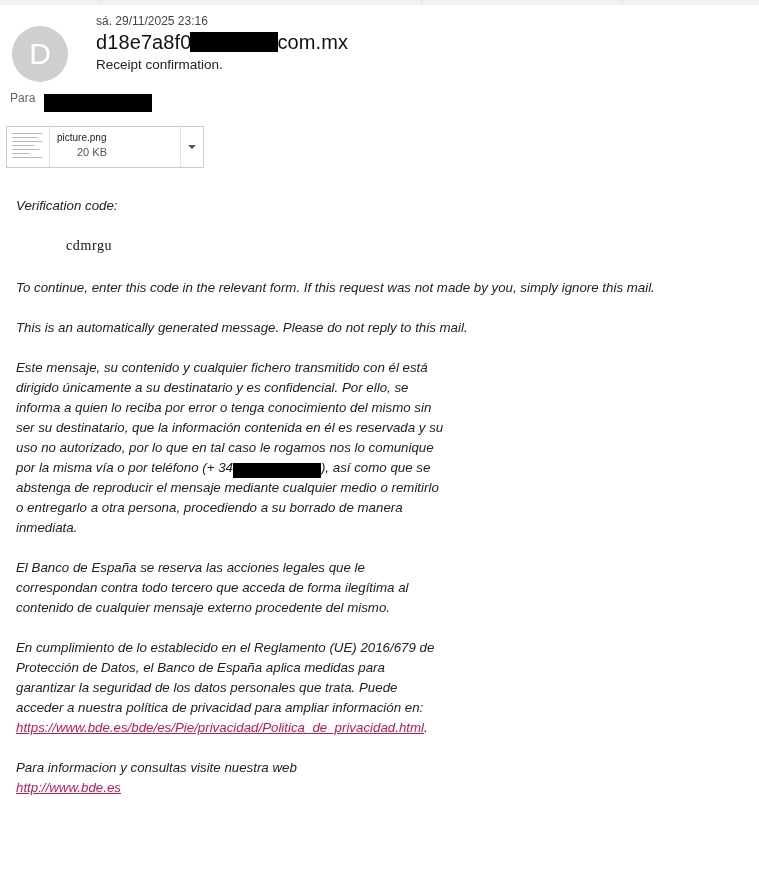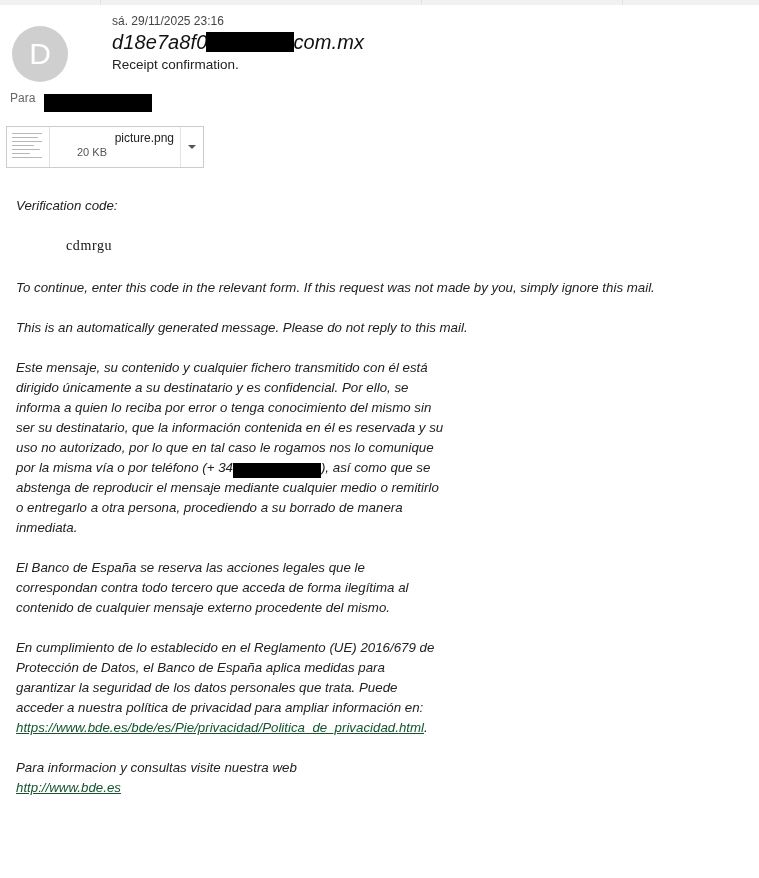--- a/index.html
+++ b/index.html
@@ -53,36 +53,35 @@
     border-radius: 50%;
     background: #cfcfcf;
     color: #ffffff;
     font-size: 30px;
     line-height: 56px;
     text-align: center;
     font-family: "Liberation Sans", sans-serif;
   }
   .hdr-right {
     position: absolute;
-    left: 112px;
+    left: 96px;
     top: 8px;
     right: 10px;
   }
   .date-line {
     font-size: 12px;
     color: #444444;
     margin-bottom: 3px;
   }
   .sender-line {
     font-size: 20px;
     color: #111111;
     letter-spacing: 0.1px;
     height: 26px;
     white-space: nowrap;
-    font-style: italic;
   }
   .redact {
     display: inline-block;
     background: #000000;
     vertical-align: middle;
   }
   .redact-sender {
     width: 88px;
     height: 20px;
     position: relative;
@@ -139,25 +138,24 @@
     left: 5px;
     height: 1px;
     background: #b8b8b8;
   }
   .attach-meta {
     flex: 1;
     padding: 4px 6px 0 7px;
     overflow: hidden;
   }
   .attach-name {
-    font-size: 12px;
+    font-size: 10px;
     color: #222222;
     line-height: 14px;
     white-space: nowrap;
-    text-align: right;
   }
   .attach-size {
     font-size: 11px;
     color: #555555;
     line-height: 14px;
     margin-left: 20px;
   }
   .attach-caret {
     width: 22px;
     border-left: 1px solid #e3e3e3;
@@ -192,21 +190,21 @@
   }
   .p-narrow { width: 430px; }
   .p-legal { margin-bottom: 20px; }
   .redact-phone {
     width: 88px;
     height: 15px;
     position: relative;
     top: 2px;
   }
   a.link {
-    color: #14532d;
+    color: #be185d;
     text-decoration: underline;
     word-break: break-all;
   }
   .tight { margin-bottom: 2px; }
 </style>
 </head>
 <body>
 
 <div class="top-strip">
   <div class="seg" style="left:0px;width:100px;"></div>

